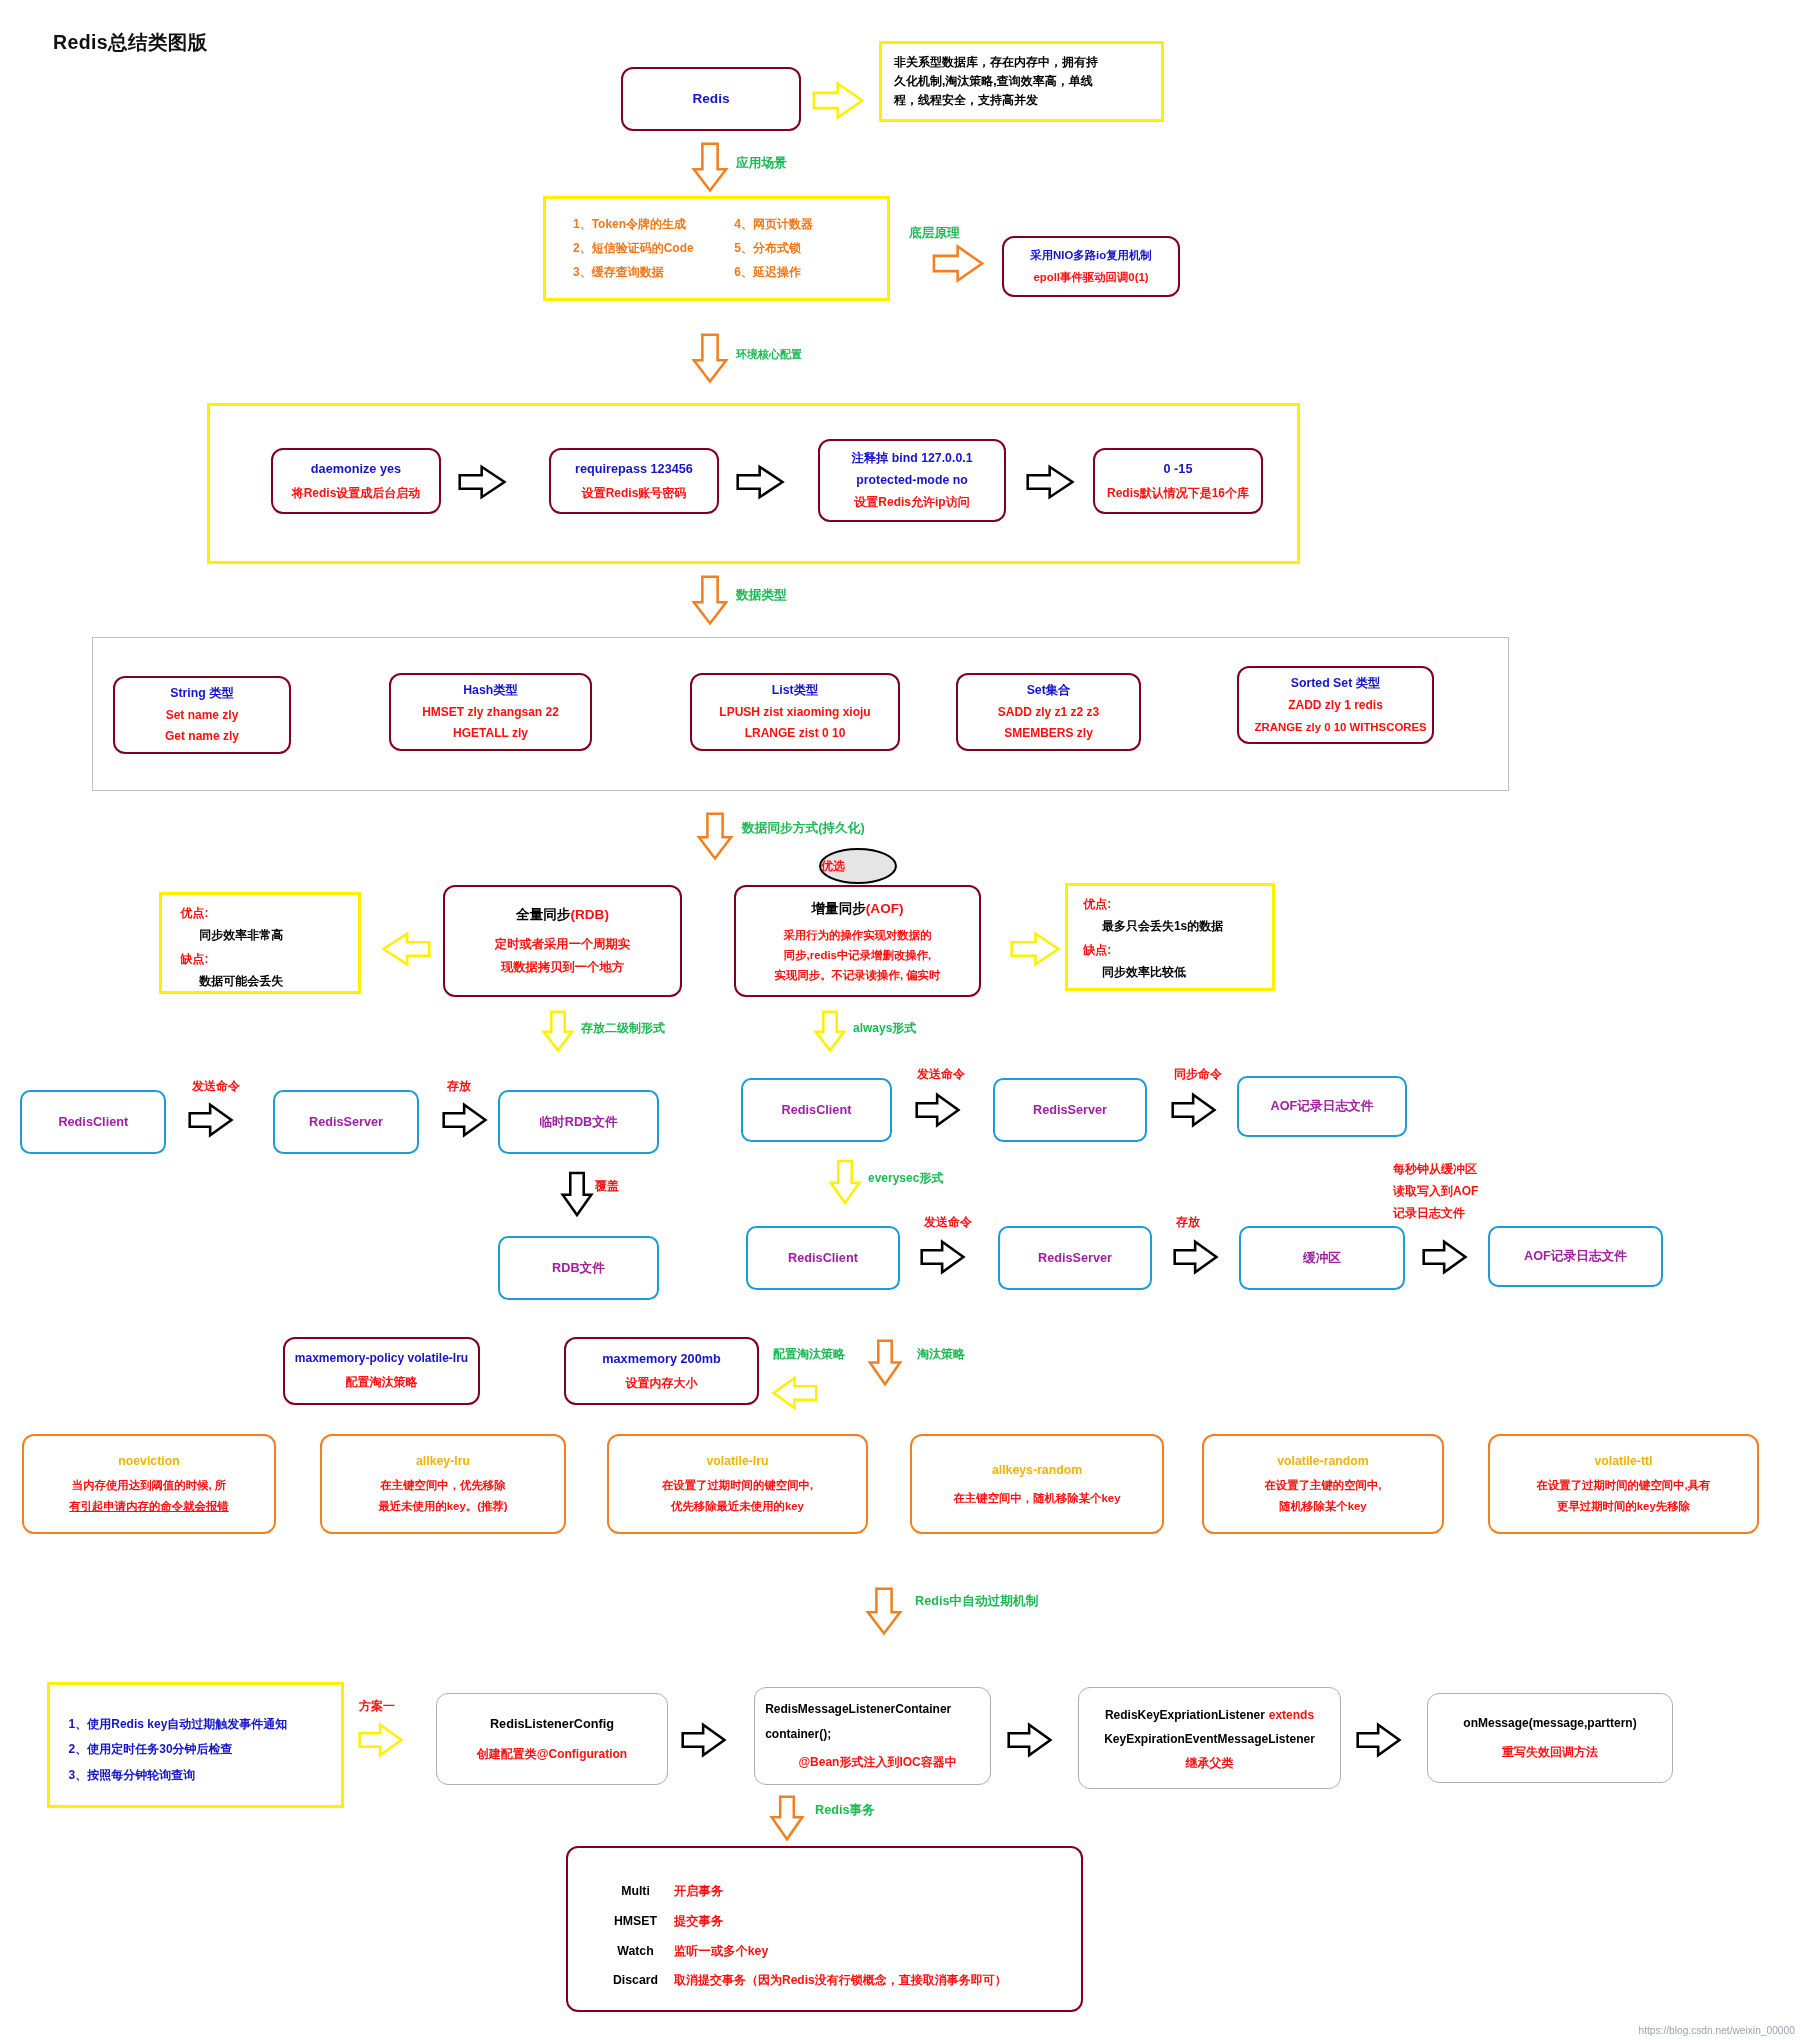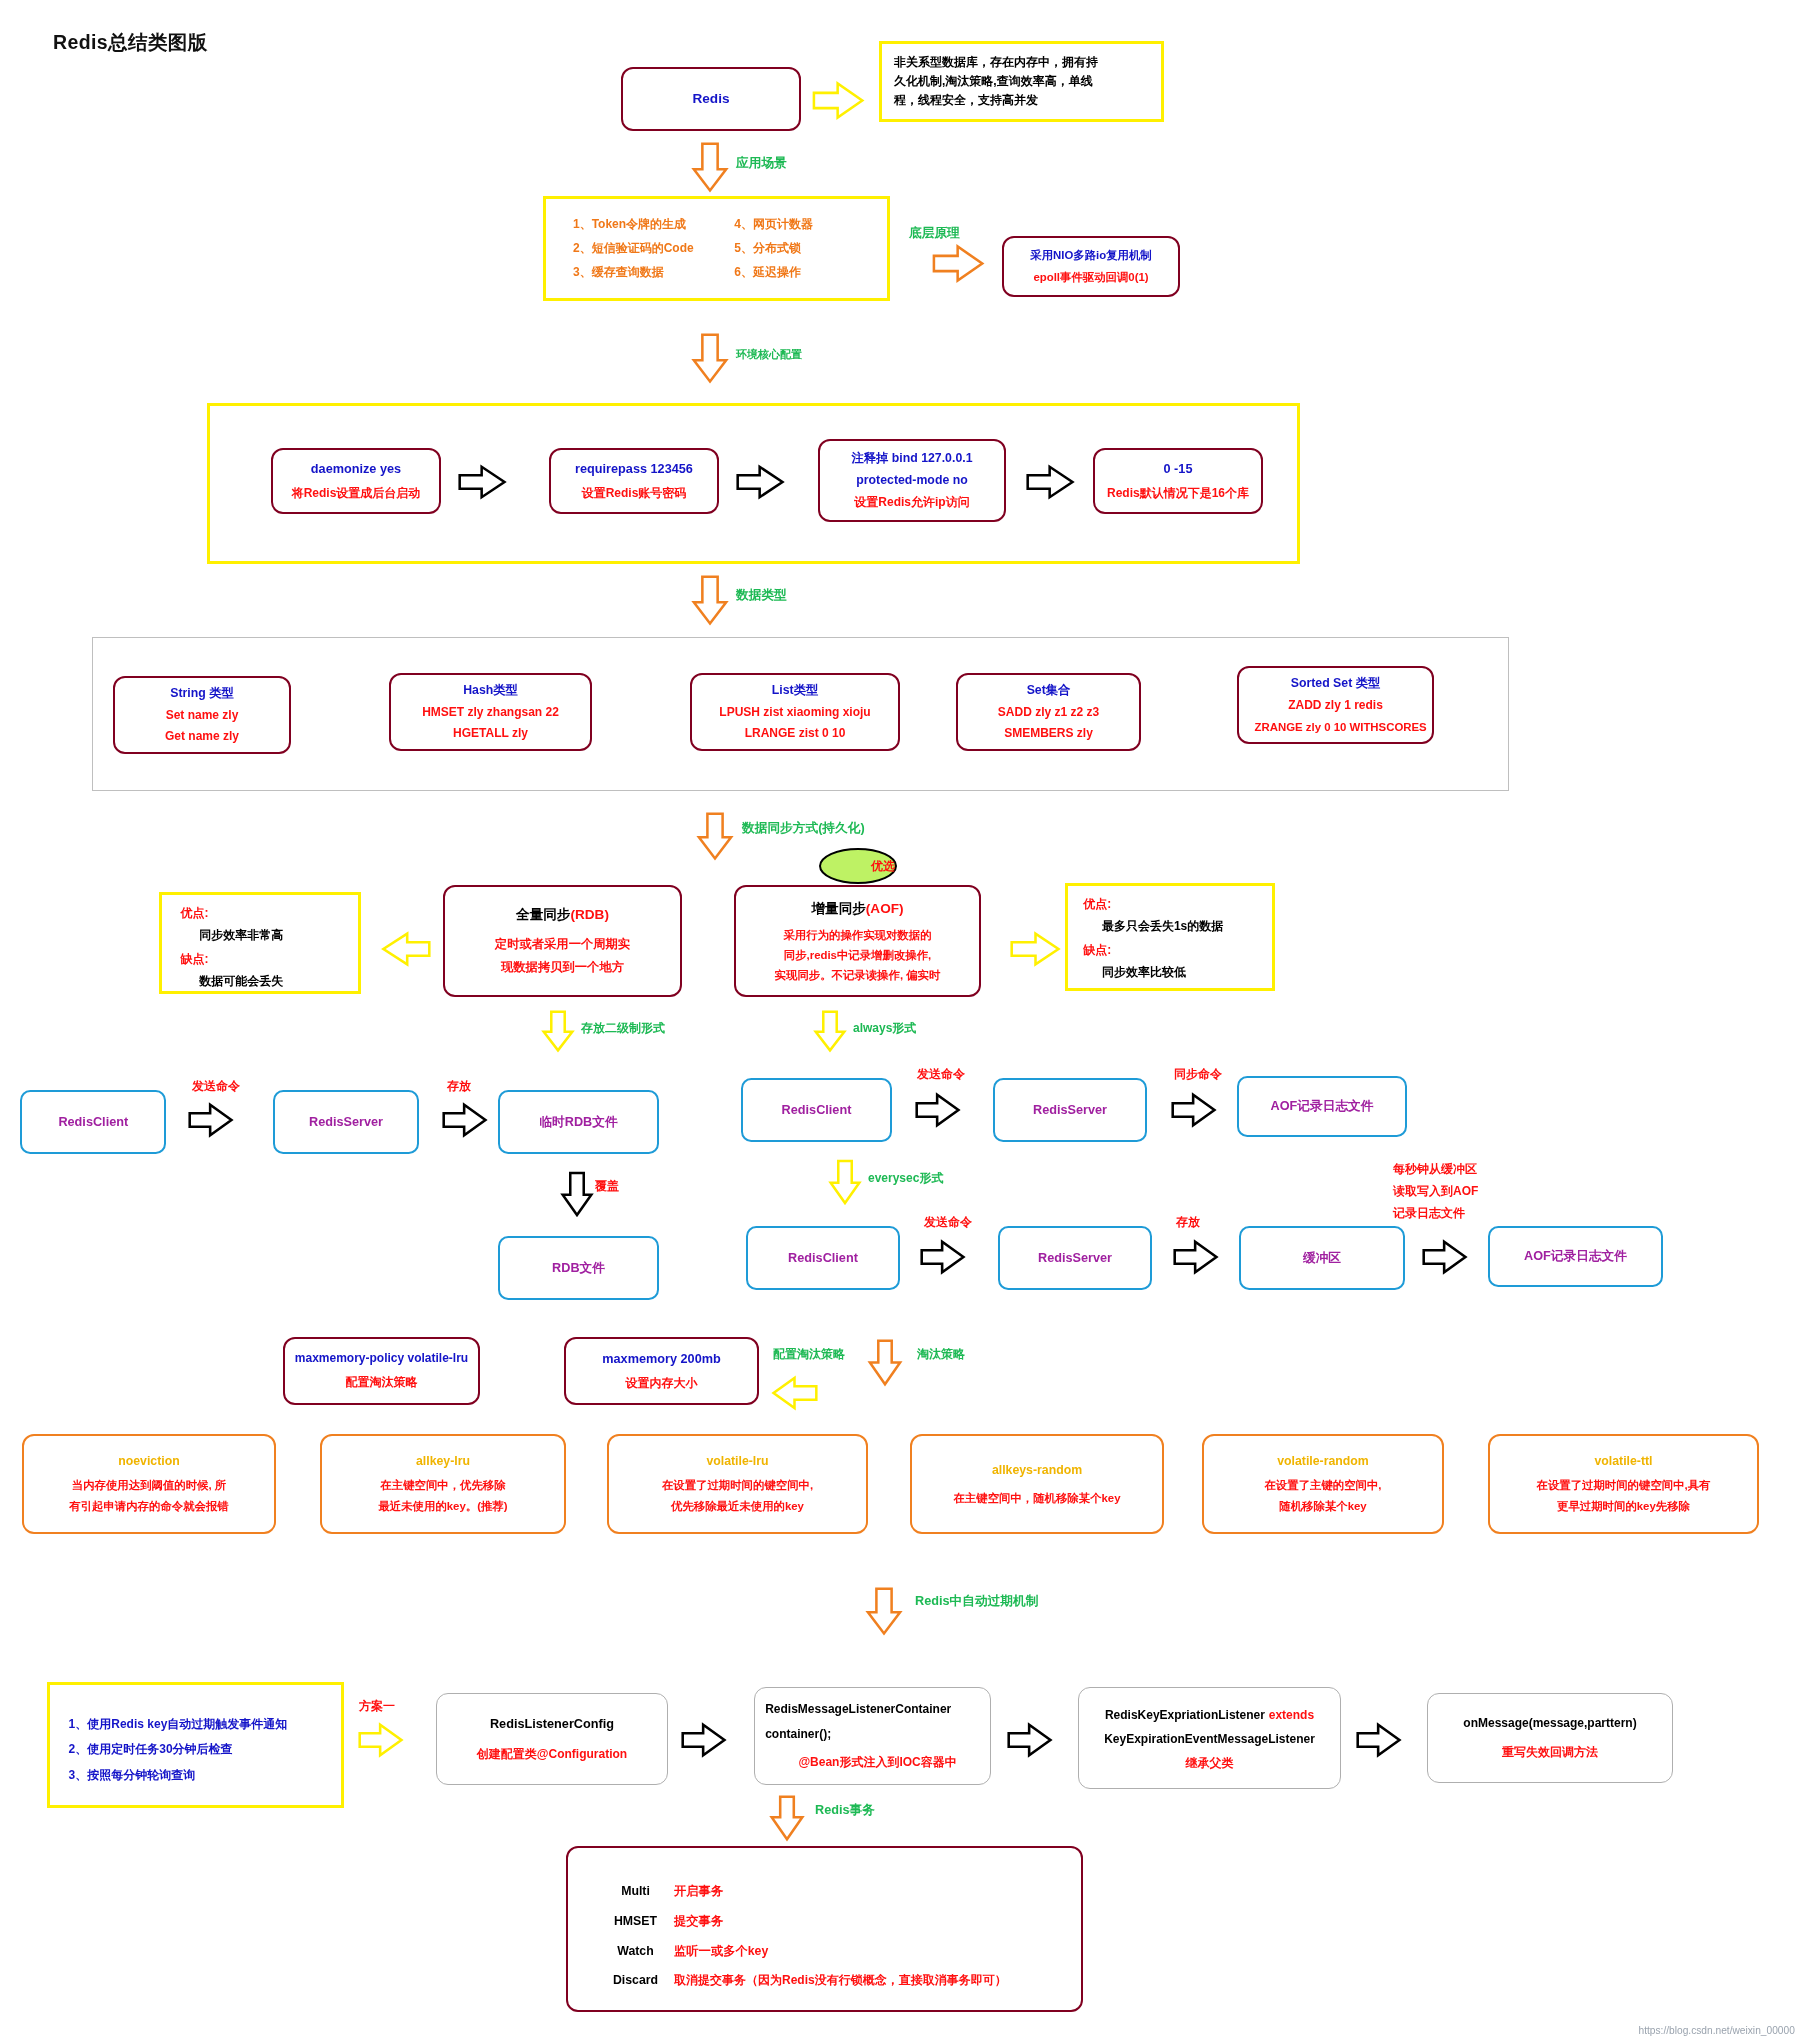--- a/index.html
+++ b/index.html
@@ -34,22 +34,22 @@
   .ln{display:block;white-space:nowrap;}
 
   
   .arrow{position:absolute;}
   .arrow svg{display:block;overflow:visible;}
 
   .lbl{position:absolute;font-weight:bold;font-size:12.7px;white-space:nowrap;}
 
   .oval{
     border:2.5px solid #000;border-radius:50%;
-    display:flex;align-items:center;justify-content:flex-end;
-    background:#bef264;
+    display:flex;align-items:center;justify-content:flex-start;
+    background:#e5e5e5;
   }
   .watermark{
     position:absolute;font-size:10.2px;color:#9aa3ae;right:10.2px;bottom:5.1px;
   }
   .kv{display:flex;gap:12px;align-items:baseline;}
 </style>
 </head>
 <body>
 
 <div class="abs title" style="left:53px;top:29px;">Redis总结类图版</div>
@@ -381,21 +381,21 @@
 </div>
 
 <div class="abs node dark" style="left:283px;top:1337px;width:197px;height:68px;">
   <span class="ln t-blue" style="font-size:12px;">maxmemory-policy volatile-lru</span>
   <span class="ln t-red" style="font-size:12px;margin-top:6.8px;">配置淘汰策略</span>
 </div>
 
 <div class="abs node orange" style="left:22px;top:1434px;width:254px;height:100px;padding:0 15px;">
   <span class="ln t-gold" style="font-size:12.3px;">noeviction</span>
   <span class="ln t-red" style="font-size:11.4px;margin-top:6px;">当内存使用达到阈值的时候, 所</span>
-  <span class="ln t-red" style="font-size:11.4px;margin-top:4.2px;">有引起申请内存的命令就会报错</span>
+  <span class="ln t-red" style="font-size:11.4px;margin-top:4.2px;text-decoration:underline;">有引起申请内存的命令就会报错</span>
 </div>
 
 <div class="abs node orange" style="left:320px;top:1434px;width:246px;height:100px;padding:0 6.8px;">
   <span class="ln t-gold" style="font-size:12.3px;">allkey-lru</span>
   <span class="ln t-red" style="font-size:11.4px;margin-top:6px;">在主键空间中，优先移除</span>
   <span class="ln t-red" style="font-size:11.4px;margin-top:4.2px;">最近未使用的key。(推荐)</span>
 </div>
 
 <div class="abs node orange" style="left:607px;top:1434px;width:261px;height:100px;padding:0 6.8px;">
   <span class="ln t-gold" style="font-size:12.3px;">volatile-lru</span>

